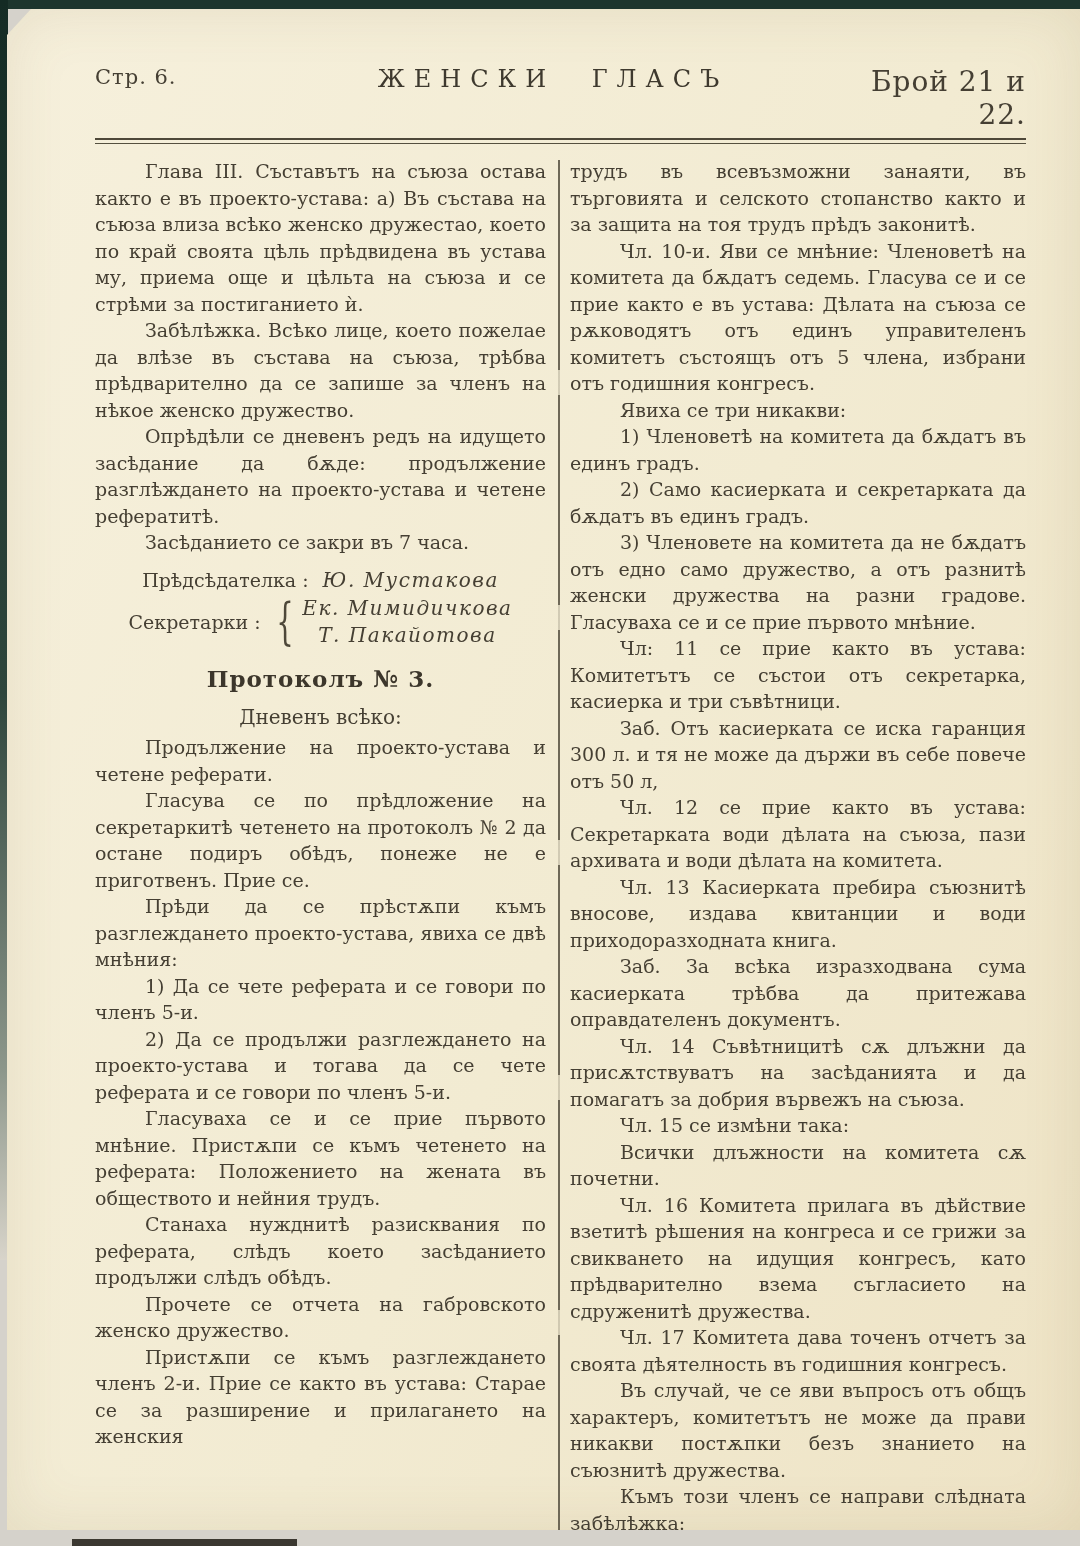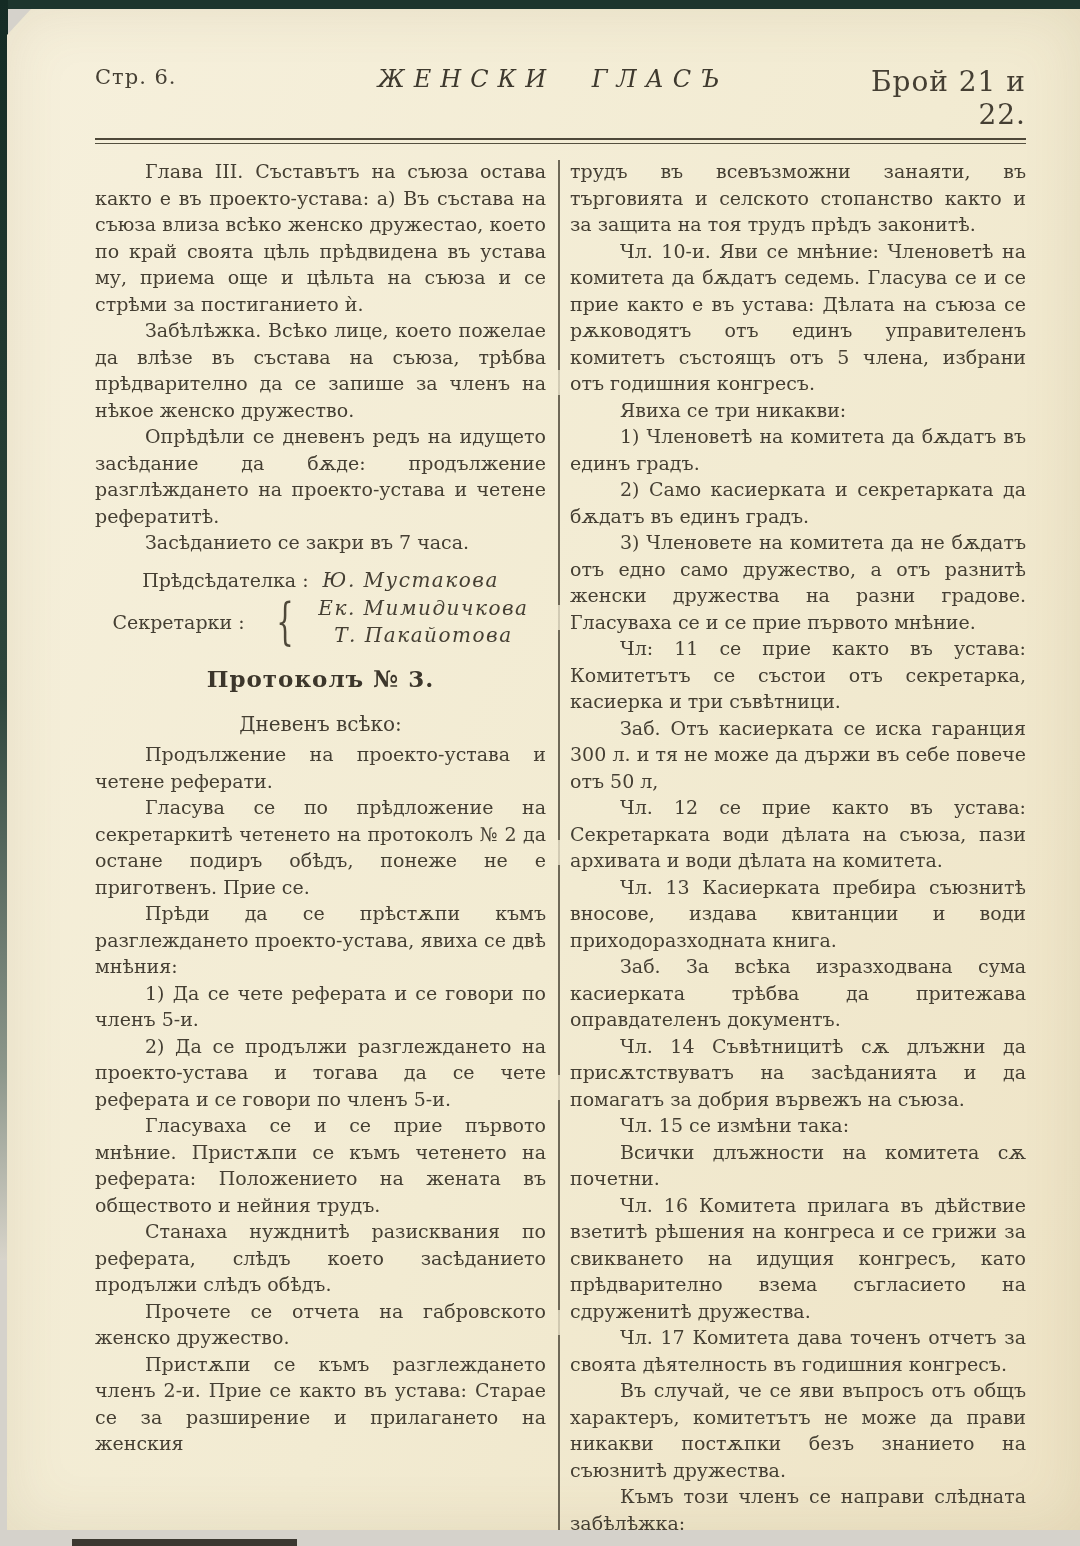--- a/index.html
+++ b/index.html
@@ -20,41 +20,41 @@
     background:linear-gradient(115deg,#f6f0dc 0%,#f2ebd2 55%,#eee3c5 100%);
     clip-path:polygon(24px 0,100% 0,100% 100%,0 100%,0 26px);
     box-shadow:inset 0 0 60px rgba(120,100,50,.12);
     color:#453f33;
   }
   .inner{padding:56px 54px 0 88px;}
 
   
   .masthead-row{display:flex;align-items:flex-start;}
   .page-number{width:170px;font-size:21px;letter-spacing:1px;}
-  .masthead{flex:1;text-align:center;font-size:24px;letter-spacing:9px;word-spacing:20px;color:#3e392e;font-style:italic;}
+  .masthead{flex:1;text-align:center;font-size:24px;letter-spacing:9px;word-spacing:20px;color:#3e392e;}
   .issue-number{width:185px;text-align:right;font-size:28px;letter-spacing:1px;}
   .double-rule{margin-top:7px;height:3px;border-top:2px solid #4e4839;border-bottom:1px solid #55503f;}
 
   
   .columns{display:flex;margin-top:14px;align-items:stretch;}
   .col{width:451px;text-align:justify;font-size:19px;line-height:26.5px;}
   .divider{width:2px;margin:2px 10px 0 12px;
     background:repeating-linear-gradient(#6e6857 0 210px,rgba(110,104,87,.25) 210px 235px);}
   .col-right{flex:1;}
 
   .col p{margin:0;text-indent:50px;}
   .col p.noindent{text-indent:0;}
   .h1{text-align:center;text-indent:0;font-weight:bold;font-size:23px;letter-spacing:1px;
-      margin:17px 0 18px;color:#3c362b;}
+      margin:17px 0 11px;color:#3c362b;}
   .h2{text-align:center;text-indent:0;font-size:20px;margin:6px 0 4px;}
 
   .sig-pres{margin:11px 0 2px;text-align:center;text-indent:0;}
   .sig-label{font-size:19px;}
   .sig-name{font-style:italic;font-size:20px;letter-spacing:1.5px;}
-  .sig-sec{display:flex;justify-content:center;align-items:center;margin:2px 0 0;text-indent:0;gap:16px;}
+  .sig-sec{display:flex;justify-content:center;align-items:center;margin:2px 0 0;text-indent:0;}
   .brace{font-size:50px;font-weight:200;transform:scaleX(.55);margin:0 2px 0 8px;color:#4e4839;}
   .sec-names{display:flex;flex-direction:column;line-height:27px;text-align:center;}
 </style>
 </head>
 <body>
 
 <div class="edge-top"></div>
 <div class="edge-left"></div>
 <div class="edge-bottom-dark"></div>
 

